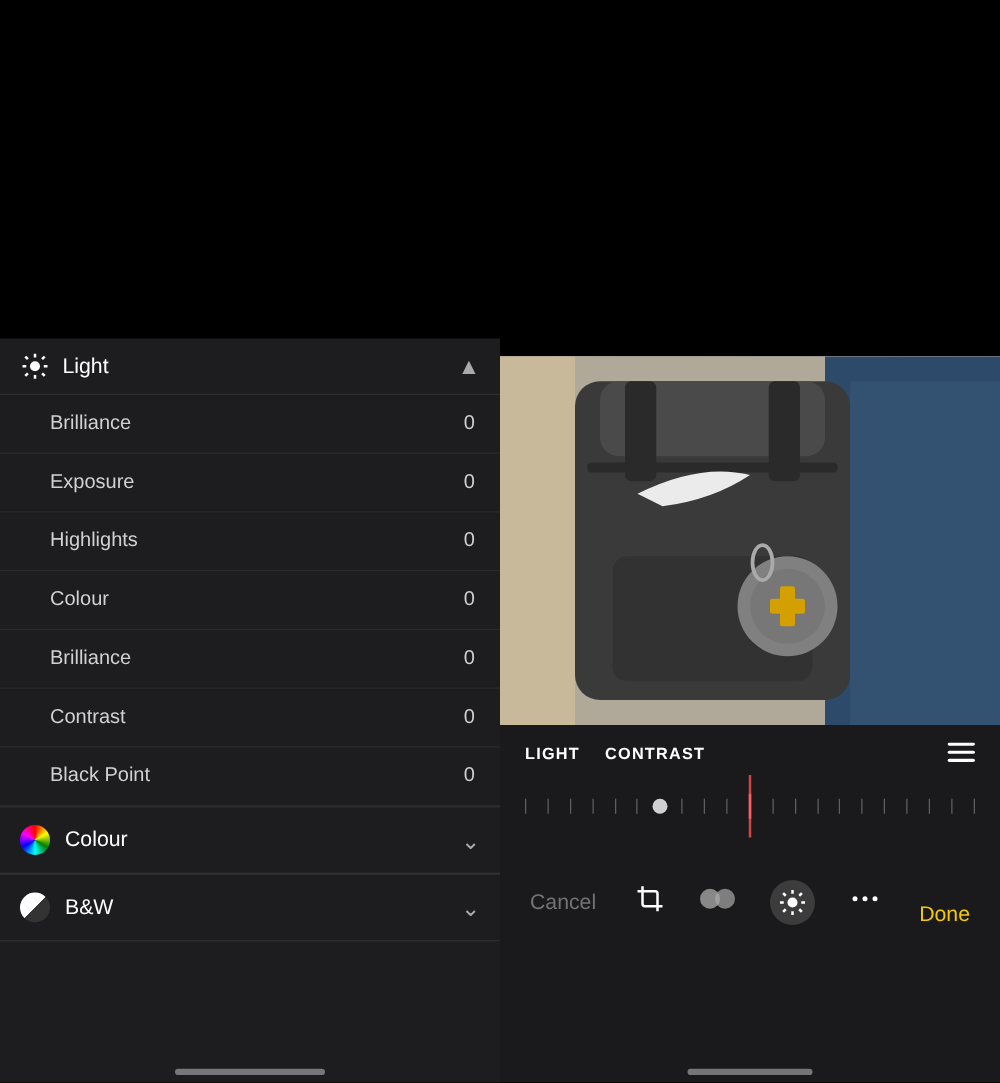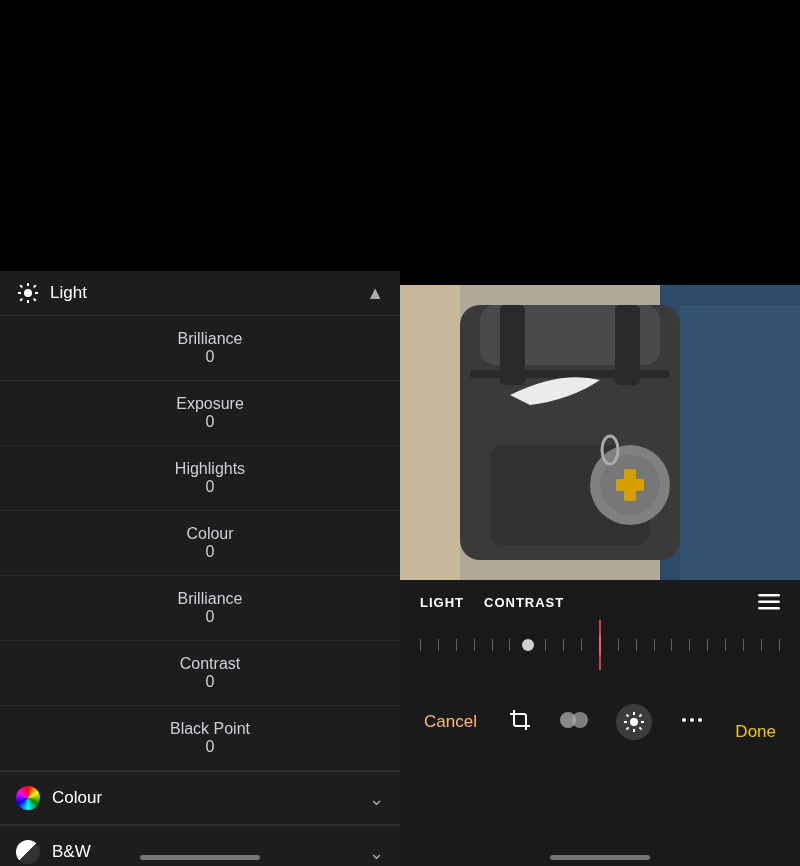--- a/index.html
+++ b/index.html
@@ -71,21 +71,20 @@
       align-items: center;
       justify-content: center;
     }
 
     .adjustment-row {
       display: flex;
       align-items: center;
       justify-content: space-between;
       padding: 14px 20px 14px 40px;
       border-bottom: 1px solid rgba(255,255,255,0.06);
-      flex-direction: column;
     }
 
     .adjustment-label {
       color: #d0d0d5;
       font-size: 16px;
       font-weight: 400;
     }
 
     .adjustment-value {
       color: #d0d0d5;
@@ -295,21 +294,21 @@
     .toolbar-btn {
       background: none;
       border: none;
       color: #fff;
       font-size: 16px;
       cursor: pointer;
       font-family: inherit;
     }
 
     .toolbar-btn.cancel {
-      color: #fdba74;
+      color: #737373;
       font-size: 17px;
     }
 
     .toolbar-btn.done {
       color: #f5c900;
       font-size: 17px;
       font-weight: 500;
       margin-top: 20px;
     }
 

